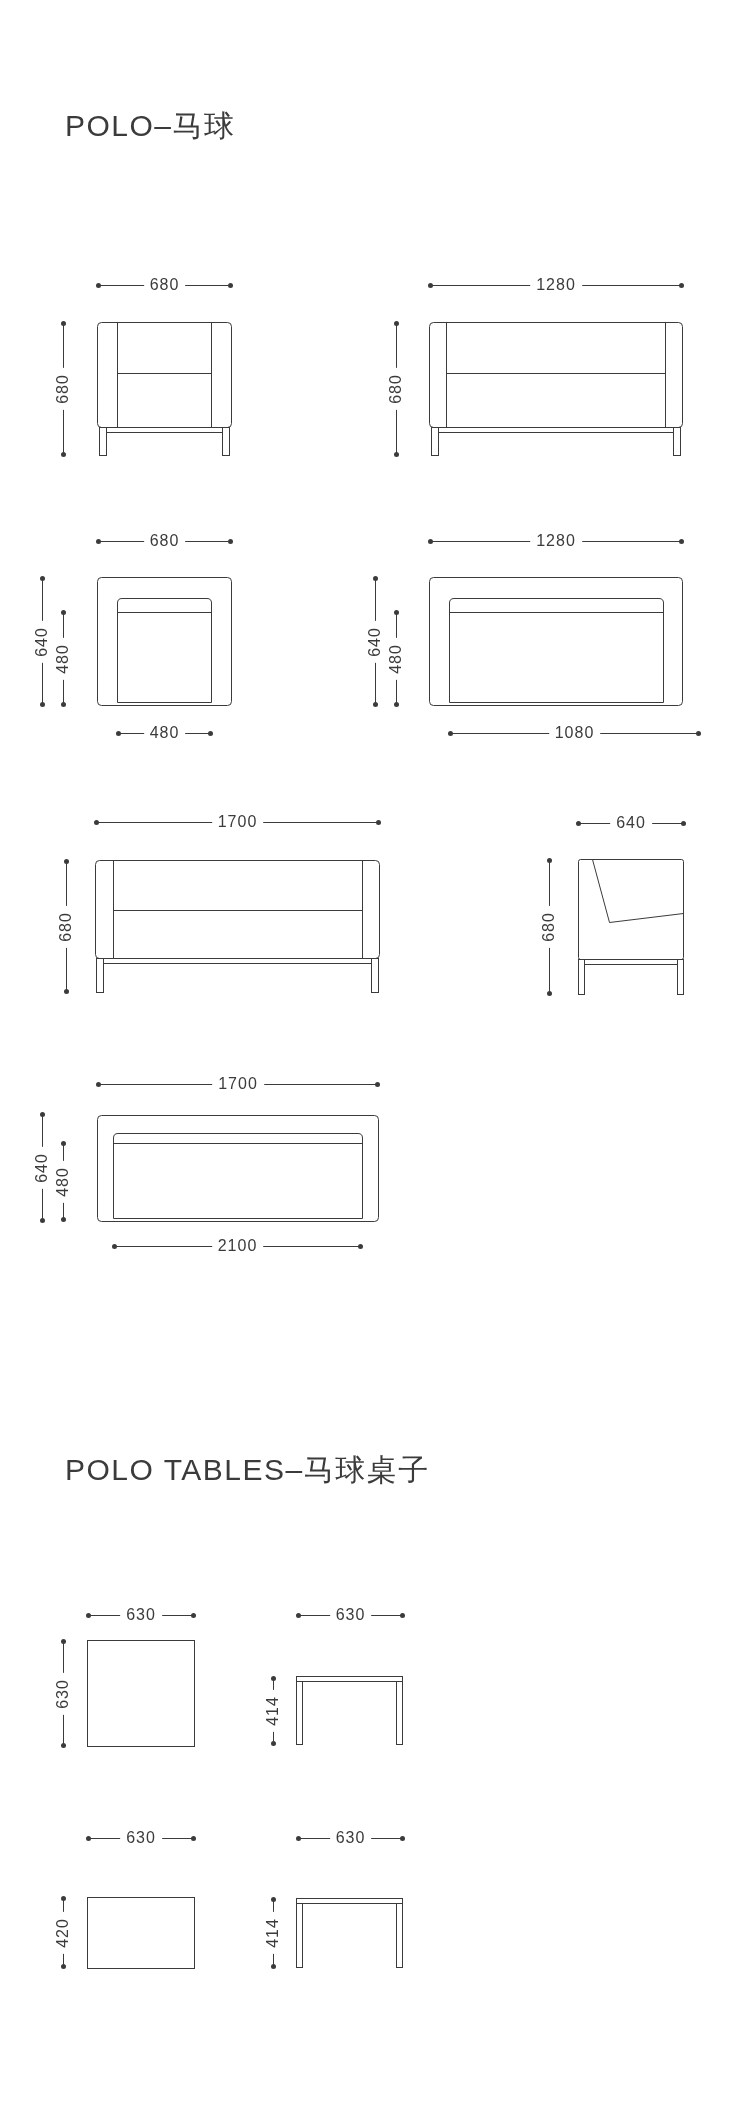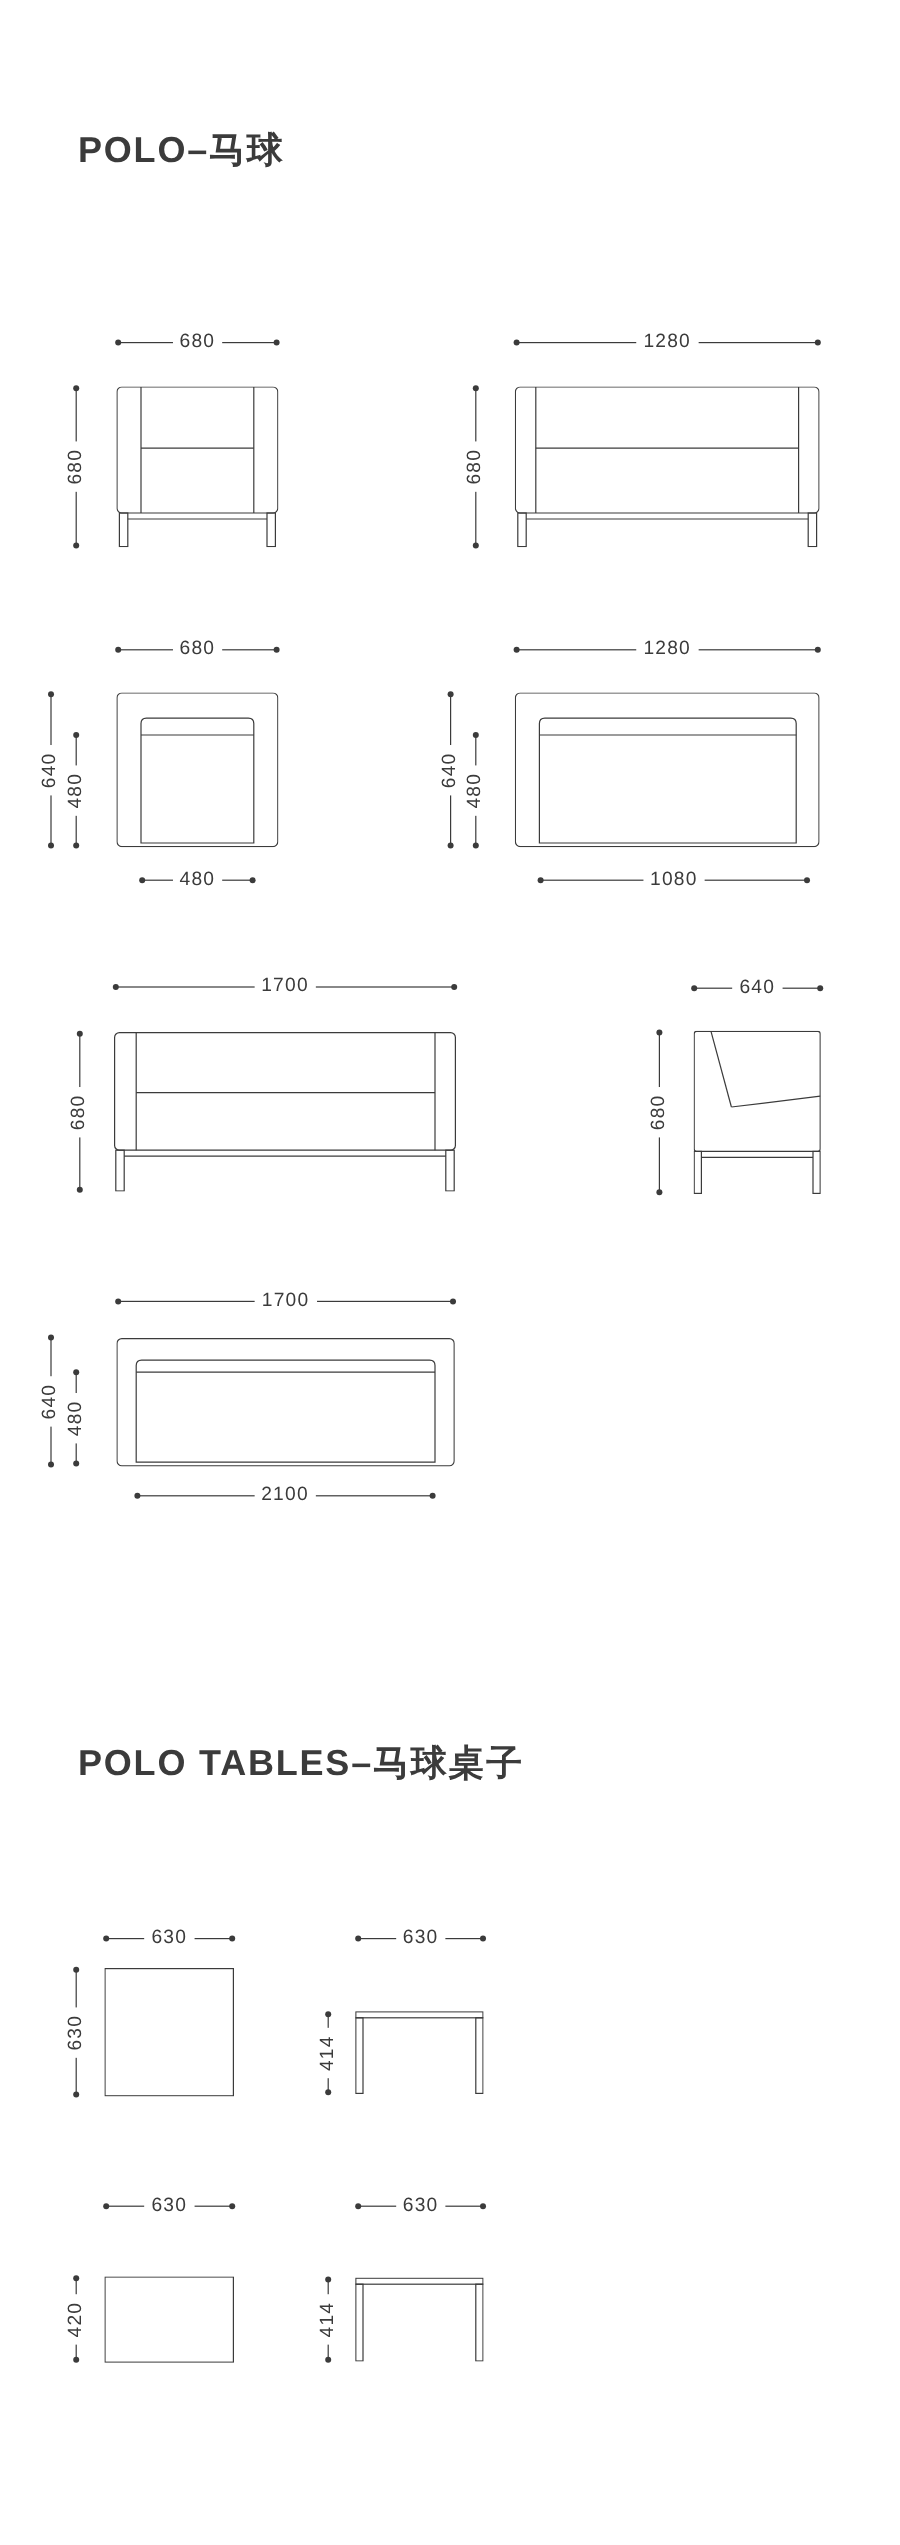--- a/index.html
+++ b/index.html
@@ -11,21 +11,21 @@
   #canvas{
     position:relative;
     width:750px;
     height:2121px;
     background:var(--bg,#ffffff);
     overflow:hidden;
   }
   .title{
     position:absolute;
     font-size:30px;
-    font-weight:700;
+    font-weight:400;
     letter-spacing:1.5px;
     white-space:nowrap;
     color:var(--ink,#3b3b3b);
     line-height:1;
   }
   svg.draw{
     position:absolute;
     color:var(--ink,#3b3b3b);
     display:block;
   }
@@ -143,21 +143,21 @@
     <span class="dlabel">1280</span>
   </div>
   <div class="vdim" style="left:371px;top:577px;height:129px;">
     <span class="dline"></span>
     <span class="dlabel">640</span>
   </div>
   <div class="vdim" style="left:392px;top:611px;height:95px;">
     <span class="dline"></span>
     <span class="dlabel">480</span>
   </div>
-  <div class="hdim" style="left:449px;top:729px;width:225px;">
+  <div class="hdim" style="left:449px;top:729px;width:251px;">
     <span class="dline"></span>
     <span class="dlabel">1080</span>
   </div>
   <svg class="draw" style="left:429px;top:577px;" width="254" height="129" viewBox="0 0 254 129">
     <rect x="0.5" y="0.5" width="253" height="128" rx="4"></rect>
     <path d="M 20.5,125.5 L 20.5,26 Q 20.5,21.5 25,21.5 L 230,21.5 Q 234.5,21.5 234.5,26 L 234.5,125.5 Z"></path>
     <line x1="20.5" y1="35.5" x2="234.5" y2="35.5"></line>
   </svg>
 
   <div class="hdim" style="left:95px;top:818px;width:285px;">

